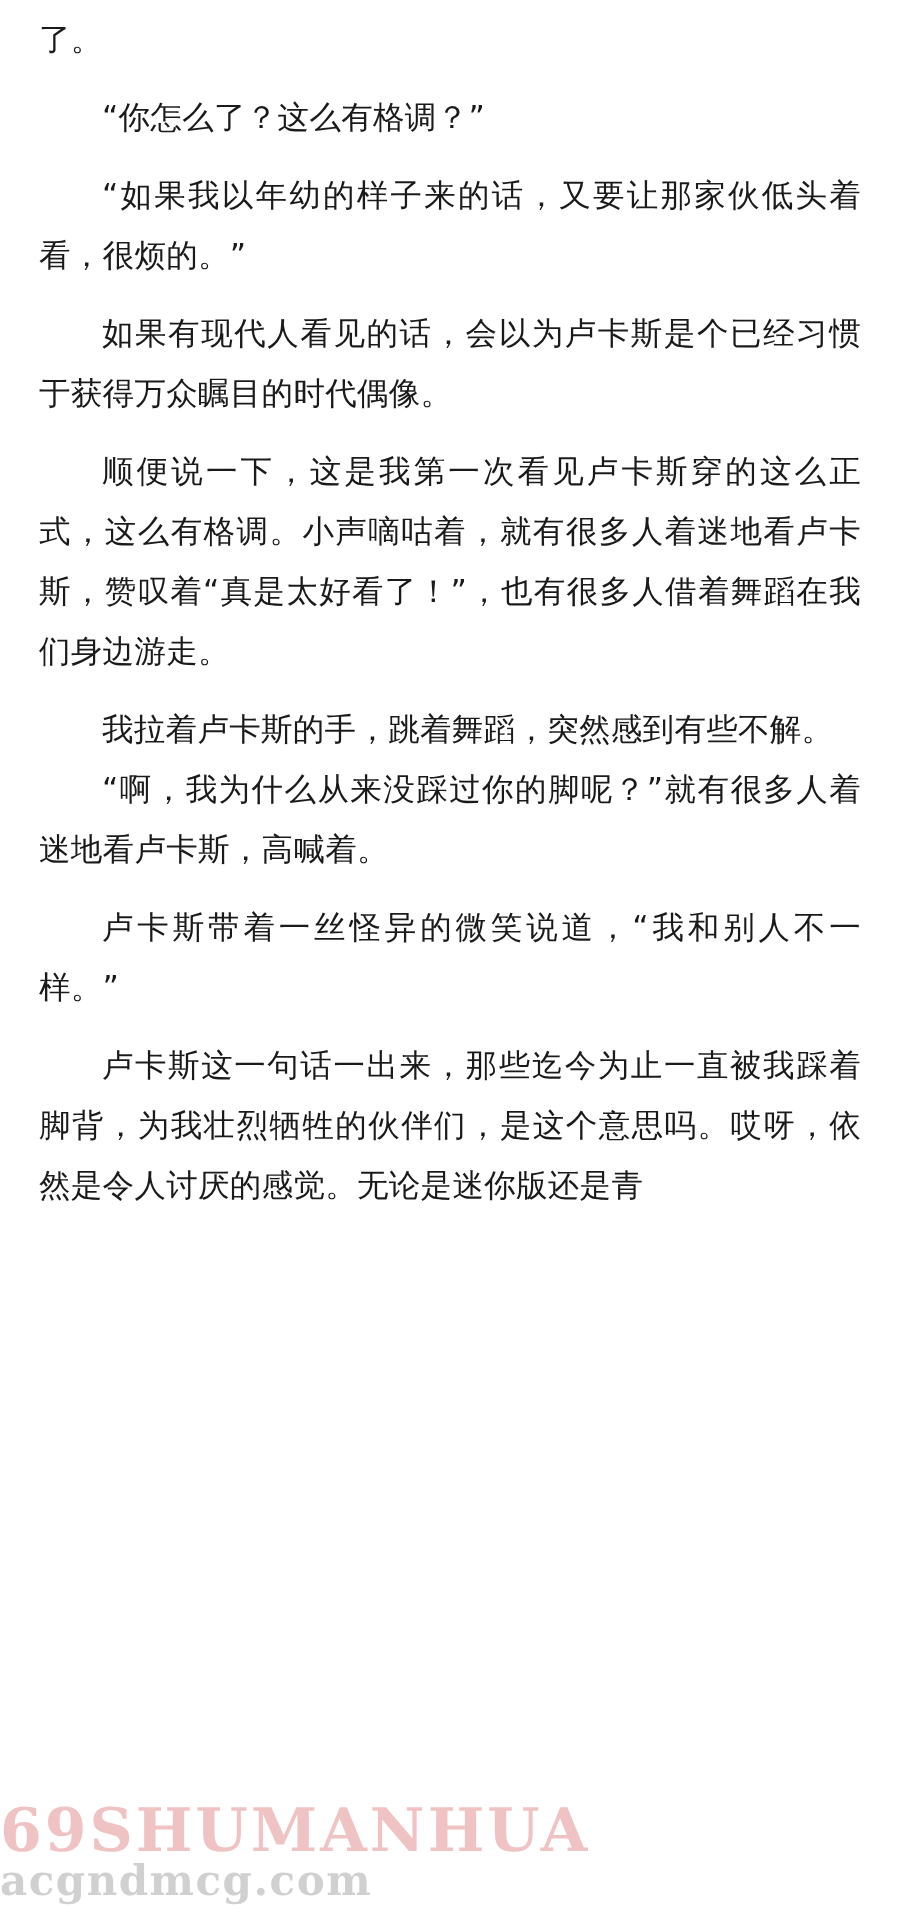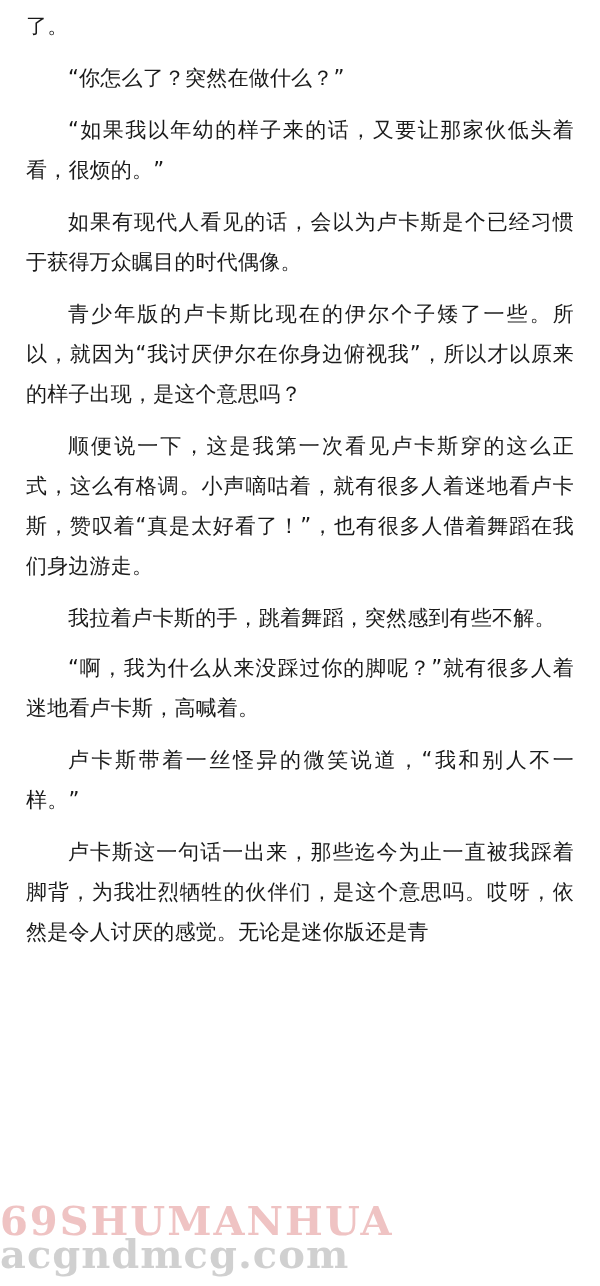--- a/index.html
+++ b/index.html
@@ -27,59 +27,58 @@
     color: #1a1a1a;
     margin: 0 0 12px 0;
     text-align: justify;
     letter-spacing: 0.2px;
     word-break: break-all;
   }
   .para.indent {
     text-indent: 42px;
   }
   .para.tight {
-    margin-bottom: 10px;
+    margin-bottom: 0;
   }
   .watermark {
     position: absolute;
     left: 0;
     right: 0;
     bottom: 14px;
     text-align: left;
     pointer-events: none;
     user-select: none;
   }
   .wm-line1 {
     font-family: "DejaVu Serif", "Liberation Serif", serif;
     font-size: 40px;
     font-weight: bold;
     letter-spacing: 2px;
     color: rgba(226, 146, 146, 0.55);
     line-height: 42px;
   }
   .wm-line2 {
     font-family: "DejaVu Serif", "Liberation Serif", serif;
-    font-size: 40px;
+    font-size: 28px;
     font-weight: bold;
     letter-spacing: 1px;
     color: rgba(150, 150, 150, 0.45);
     line-height: 36px;
     margin-top: -6px;
   }
 </style>
 </head>
 <body>
 
 <div id="page">
 
   <p class="para">了。</p>
-  <p class="para indent">“你怎么了？突然在做什么？”</p>
+  <p class="para indent">“你怎么了？这么有格调？”</p>
   <p class="para indent">“如果我以年幼的样子来的话，又要让那家伙低头着看，很烦的。”</p>
   <p class="para indent">如果有现代人看见的话，会以为卢卡斯是个已经习惯于获得万众瞩目的时代偶像。</p>
-  <p class="para indent">青少年版的卢卡斯比现在的伊尔个子矮了一些。所以，就因为“我讨厌伊尔在你身边俯视我”，所以才以原来的样子出现，是这个意思吗？</p>
   <p class="para indent">顺便说一下，这是我第一次看见卢卡斯穿的这么正式，这么有格调。小声嘀咕着，就有很多人着迷地看卢卡斯，赞叹着“真是太好看了！”，也有很多人借着舞蹈在我们身边游走。</p>
   <p class="para indent tight">我拉着卢卡斯的手，跳着舞蹈，突然感到有些不解。</p>
   <p class="para indent">“啊，我为什么从来没踩过你的脚呢？”就有很多人着迷地看卢卡斯，高喊着。</p>
   <p class="para indent">卢卡斯带着一丝怪异的微笑说道，“我和别人不一样。”</p>
   <p class="para indent">卢卡斯这一句话一出来，那些迄今为止一直被我踩着脚背，为我壮烈牺牲的伙伴们，是这个意思吗。哎呀，依然是令人讨厌的感觉。无论是迷你版还是青</p>
 
   <div class="watermark">
     <div class="wm-line1">69SHUMANHUA</div>
     <div class="wm-line2">acgndmcg.com</div>
   </div>

